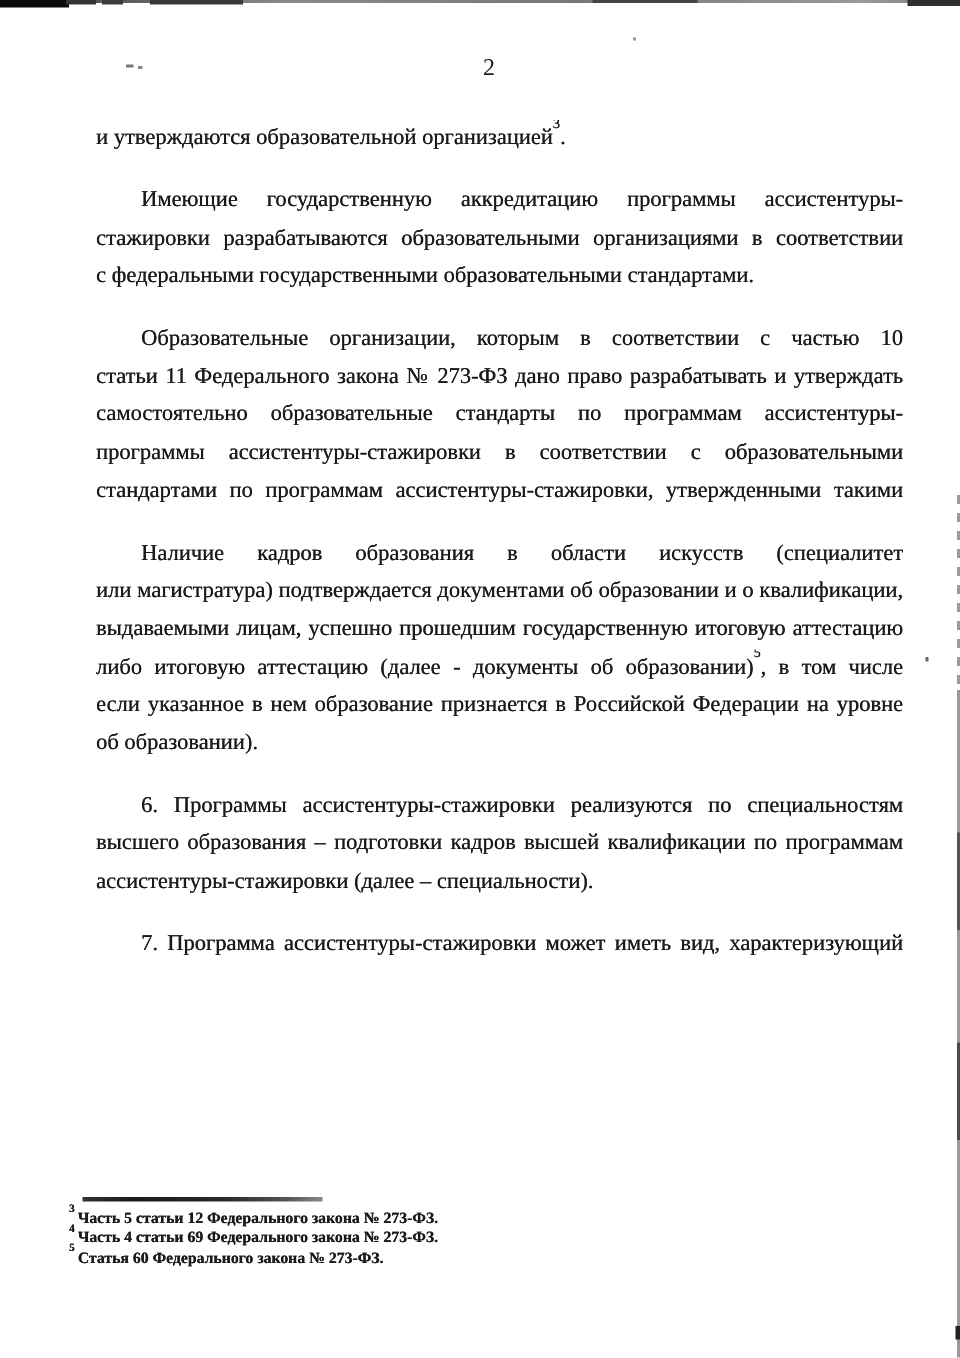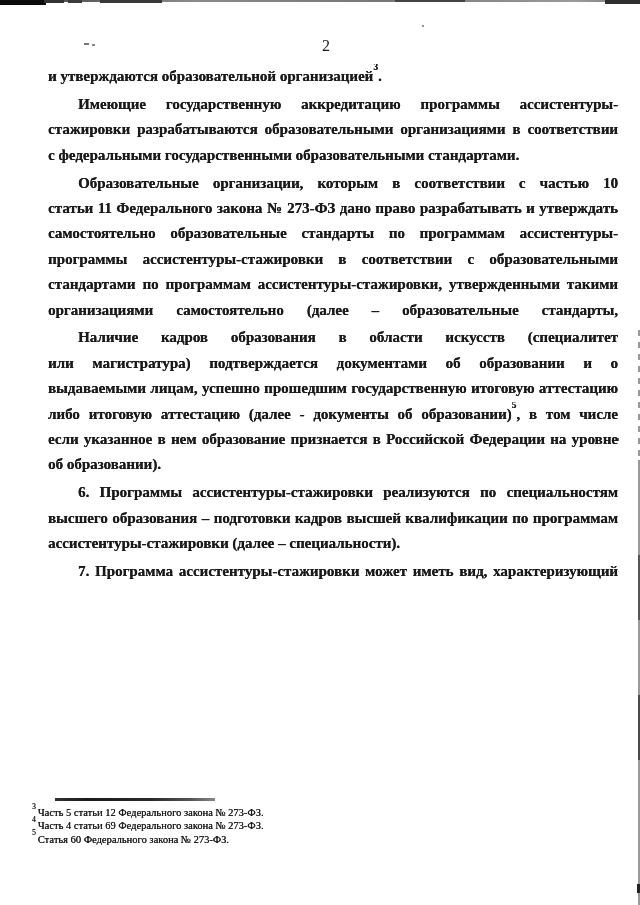--- a/index.html
+++ b/index.html
@@ -45,39 +45,39 @@
     position: absolute; left: 48px; top: 37px; width: 556px;
     text-align: center; font-size: 16px; line-height: 18px;
   }
 
   
   .body-text {
     position: absolute; left: 48px; top: 64px; width: 570px;
     font-size: 15px;
     text-shadow: 0.2px 0 0 currentColor;
   }
-  .para { margin: 0; font-weight: bold; }
+  .para { margin: 16px; }
   .para + .para { margin-top: 2.5px; }
   .line {
     text-align: justify; text-align-last: left;
     height: 25.4px; line-height: 25.4px;
     overflow: hidden; white-space: normal;
   }
   .line.jst { text-align-last: justify; }
   .line.first-line { text-indent: 30px; }
   sup { font-size: 9.5px; line-height: 0; position: relative; top: -5px; }
 
   
   .footnote-sep {
     position: absolute; left: 55px; top: 798px; width: 160px; height: 2.5px;
     background: linear-gradient(to right,#333,#1a1a1a 20%,#2a2a2a 60%,#555 85%,#888);
   }
   .footnotes {
-    position: absolute; left: 32px; top: 806px; width: 570px;
-    font-size: 10.5px; text-shadow: 0.2px 0 0 currentColor;
+    position: absolute; left: 46px; top: 806px; width: 570px;
+    font-size: 10.5px; text-shadow: 0.2px 0 0 currentColor; font-weight: bold;
   }
   .footnote { height: 13.3px; line-height: 13.3px; }
   .footnote sup { font-size: 7.5px; top: -3px; margin-right: 2px; }
 </style>
 </head>
 <body>
 
 <div class="page">
 
   <div class="top-edge">
@@ -113,21 +113,20 @@
         <div class="line jst first-line"><span>Имеющие государственную аккредитацию программы ассистентуры-</span></div>
         <div class="line jst"><span>стажировки разрабатываются образовательными организациями в соответствии</span></div>
         <div class="line"><span>с федеральными государственными образовательными стандартами.</span></div>
       </div>
       <div class="para">
         <div class="line jst first-line"><span>Образовательные организации, которым в соответствии с частью 10</span></div>
         <div class="line jst"><span>статьи 11 Федерального закона № 273-ФЗ дано право разрабатывать и утверждать</span></div>
         <div class="line jst"><span>самостоятельно образовательные стандарты по программам ассистентуры-</span></div>
         <div class="line jst"><span>программы ассистентуры-стажировки в соответствии с образовательными</span></div>
         <div class="line jst"><span>стандартами по программам ассистентуры-стажировки, утвержденными такими</span></div>
-        <div class="line jst"><span>организациями самостоятельно (далее – образовательные стандарты,</span></div>
       </div>
       <div class="para">
         <div class="line jst first-line"><span>Наличие кадров образования в области искусств (специалитет</span></div>
         <div class="line jst"><span>или магистратура) подтверждается документами об образовании и о квалификации,</span></div>
         <div class="line jst"><span>выдаваемыми лицам, успешно прошедшим государственную итоговую аттестацию</span></div>
         <div class="line jst"><span>либо итоговую аттестацию (далее - документы об образовании)</span><sup>5</sup><span>, в том числе</span></div>
         <div class="line jst"><span>если указанное в нем образование признается в Российской Федерации на уровне</span></div>
         <div class="line"><span>об образовании).</span></div>
       </div>
       <div class="para">

